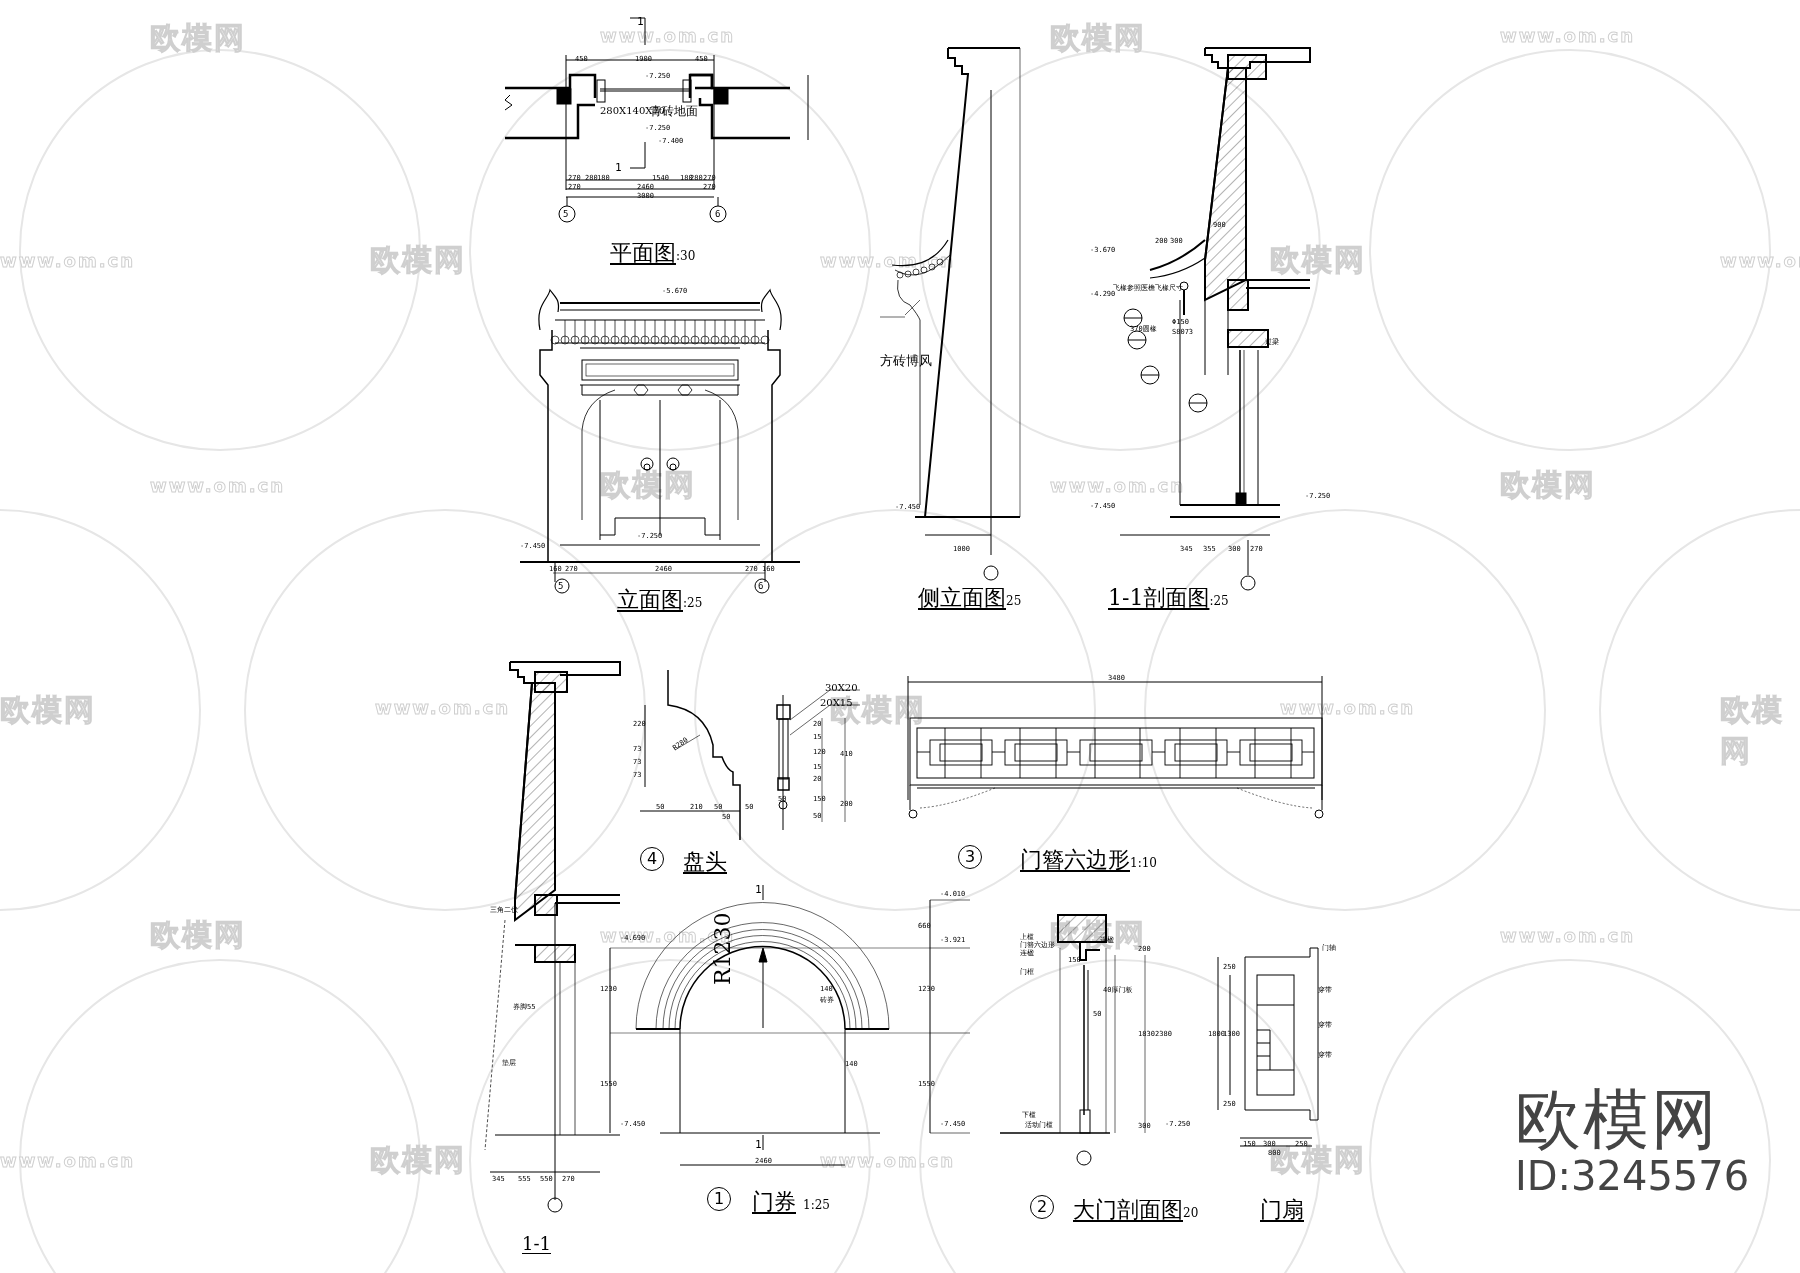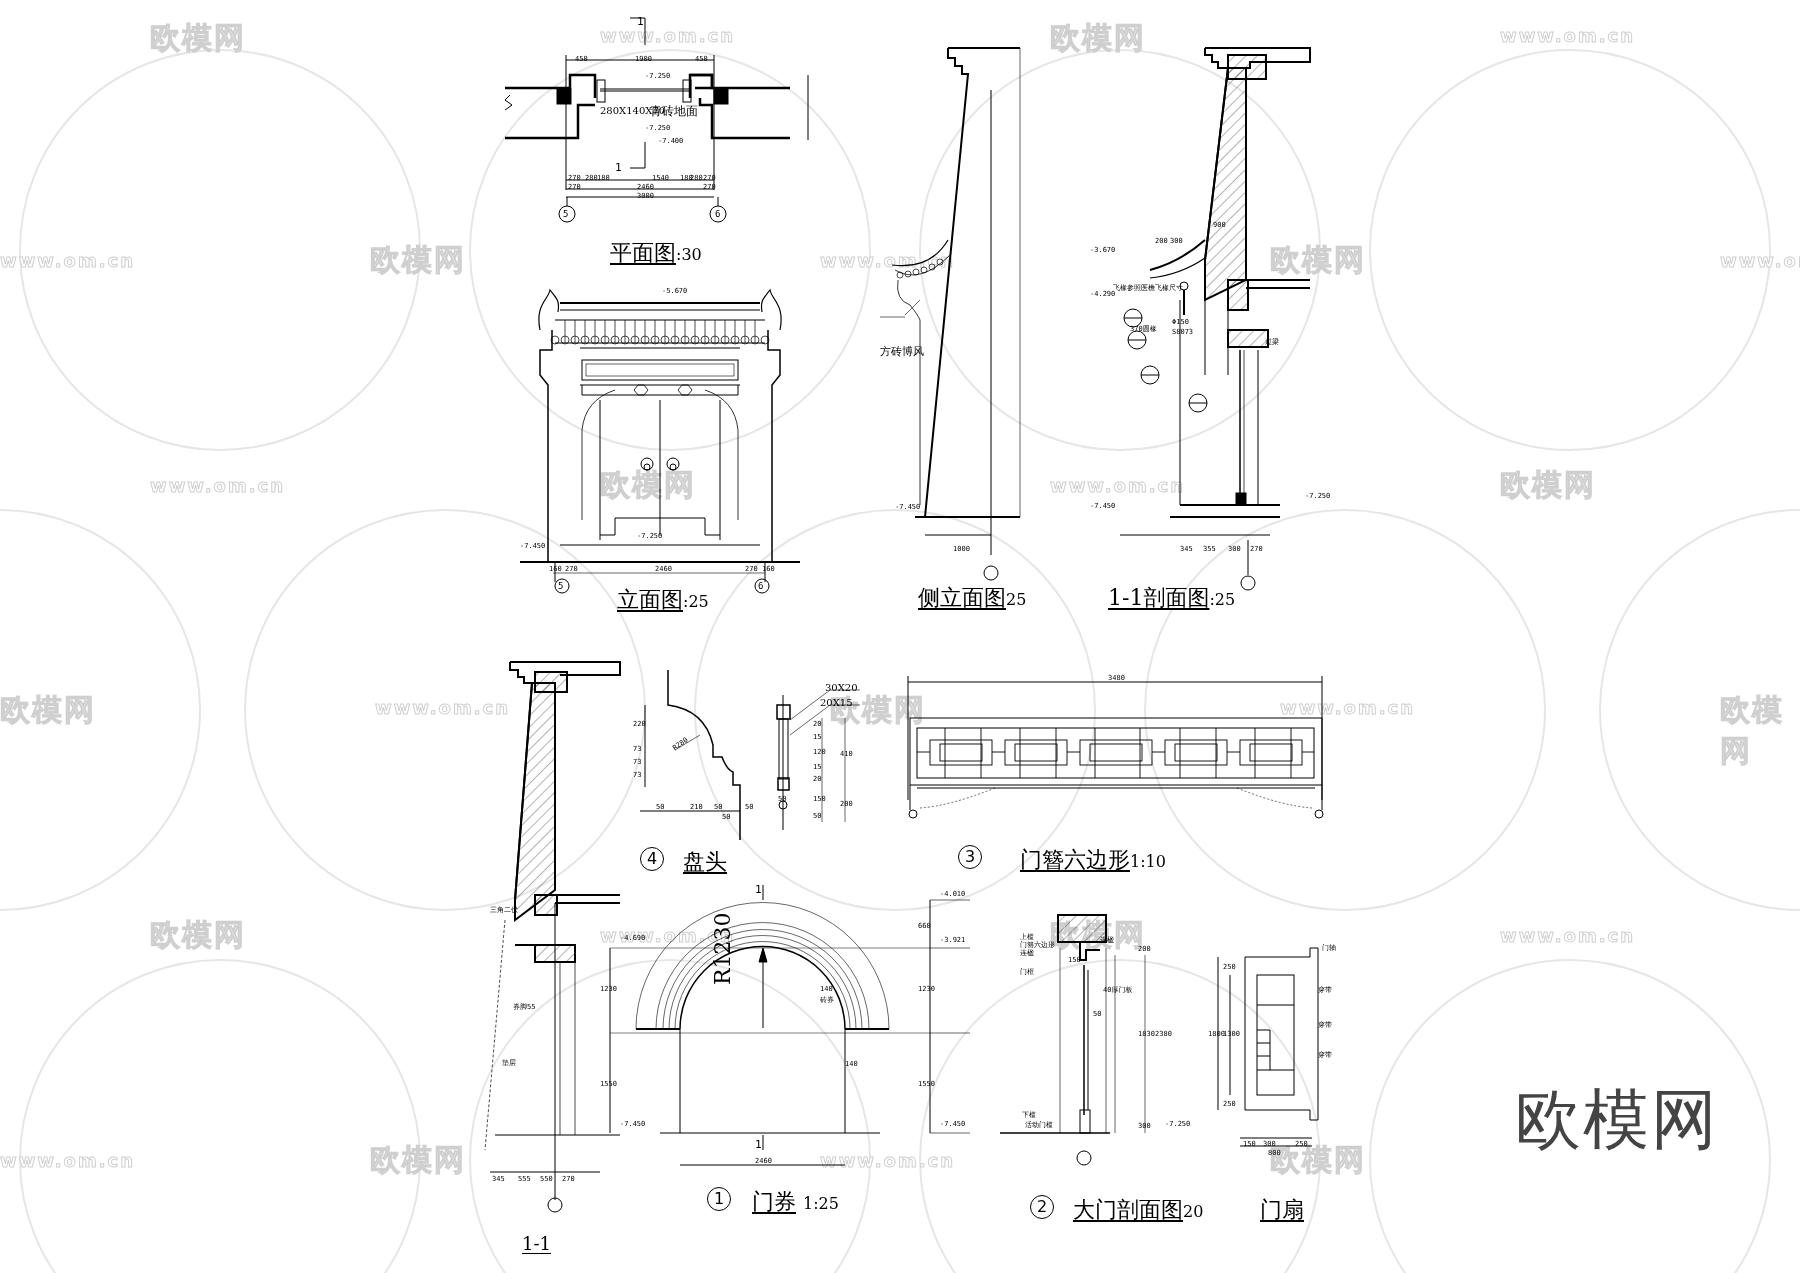--- a/index.html
+++ b/index.html
@@ -3,21 +3,21 @@
 <meta charset="utf-8">
 <style>
   html,body{margin:0;padding:0;background:#fff;}
   body{width:1800px;height:1273px;position:relative;overflow:hidden;font-family:"DejaVu Serif",serif;color:#000;}
   svg{position:absolute;left:0;top:0;}
   .wm{position:absolute;color:#ddd;font-family:"DejaVu Sans",sans-serif;font-weight:bold;letter-spacing:2px;}
   .wm-cn{font-size:30px;-webkit-text-stroke:1px #cfcfcf;color:#fff;}
   .wm-url{font-size:18px;-webkit-text-stroke:1px #cfcfcf;color:#fff;}
   .title{position:absolute;font-family:"DejaVu Serif",serif;font-size:22px;white-space:nowrap;}
   .title u{text-decoration:underline;text-underline-offset:3px;}
-  .title .sc{font-size:16px;text-align:right;}
+  .title .sc{font-size:12px;text-align:right;}
   .lbl{position:absolute;font-family:"DejaVu Sans Mono",monospace;font-size:7px;white-space:nowrap;}
   .lbl-s{position:absolute;font-family:"DejaVu Serif",serif;font-size:10px;white-space:nowrap;}
   .brand{position:absolute;left:1515px;top:1085px;color:#444;font-family:"DejaVu Sans",sans-serif;}
   .brand .n{font-size:66px;line-height:70px;letter-spacing:2px;}
   .brand .id{font-size:40px;line-height:42px;}
   .circ{position:absolute;width:22px;height:22px;border:1.5px solid #000;border-radius:50%;font-size:16px;line-height:22px;text-align:center;font-family:"DejaVu Sans",sans-serif;}
 </style>
 </head>
 <body>
 
@@ -382,21 +382,21 @@
 <div class="lbl" style="left:520px;top:542px">-7.450</div>
 <div class="lbl" style="left:549px;top:565px">160</div>
 <div class="lbl" style="left:565px;top:565px">270</div>
 <div class="lbl" style="left:655px;top:565px">2460</div>
 <div class="lbl" style="left:745px;top:565px">270</div>
 <div class="lbl" style="left:762px;top:565px">160</div>
 <div class="lbl" style="left:558px;top:581px;font-size:9px">5</div>
 <div class="lbl" style="left:758px;top:581px;font-size:9px">6</div>
 
 <div class="title" style="left:918px;top:583px"><u>侧立面图</u><span class="sc">25</span></div>
-<div class="lbl-s" style="left:880px;top:344px;font-size:11px">方砖博风</div>
+<div class="lbl-s" style="left:880px;top:352px;font-size:13px">方砖博风</div>
 <div class="lbl" style="left:895px;top:503px">-7.450</div>
 <div class="lbl" style="left:953px;top:545px">1000</div>
 
 <div class="title" style="left:1108px;top:583px"><u>1-1剖面图</u><span class="sc">:25</span></div>
 <div class="lbl" style="left:1090px;top:246px">-3.670</div>
 <div class="lbl" style="left:1090px;top:290px">-4.290</div>
 <div class="lbl" style="left:1090px;top:502px">-7.450</div>
 <div class="lbl" style="left:1305px;top:492px">-7.250</div>
 <div class="lbl" style="left:1155px;top:237px">200</div>
 <div class="lbl" style="left:1170px;top:237px">300</div>
@@ -496,13 +496,14 @@
 <div class="lbl" style="left:1263px;top:1140px">300</div>
 <div class="lbl" style="left:1295px;top:1140px">250</div>
 <div class="lbl" style="left:1268px;top:1149px">800</div>
 <div class="lbl" style="left:1322px;top:943px">门轴</div>
 <div class="lbl" style="left:1318px;top:985px">穿带</div>
 <div class="lbl" style="left:1318px;top:1020px">穿带</div>
 <div class="lbl" style="left:1318px;top:1050px">穿带</div>
 
 <div class="brand">
   <div class="n">欧模网</div>
+  <div class="id">ID:3245576</div>
 </div>
 
 </body></html>

